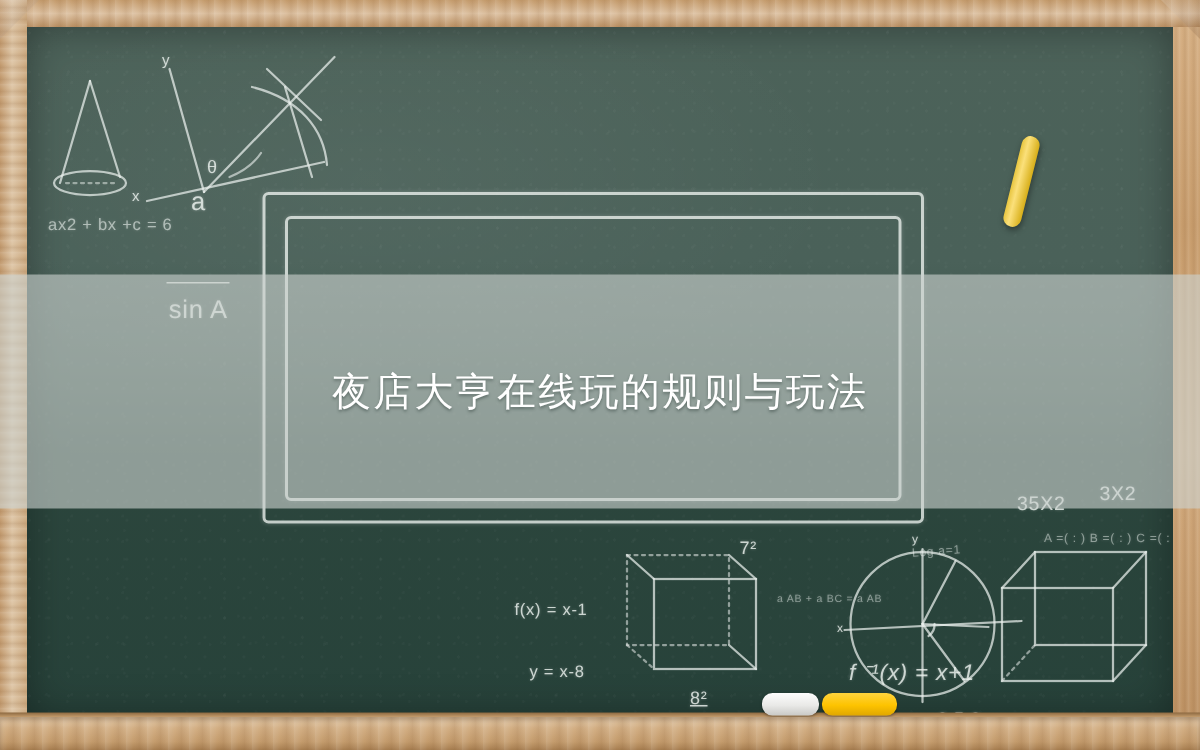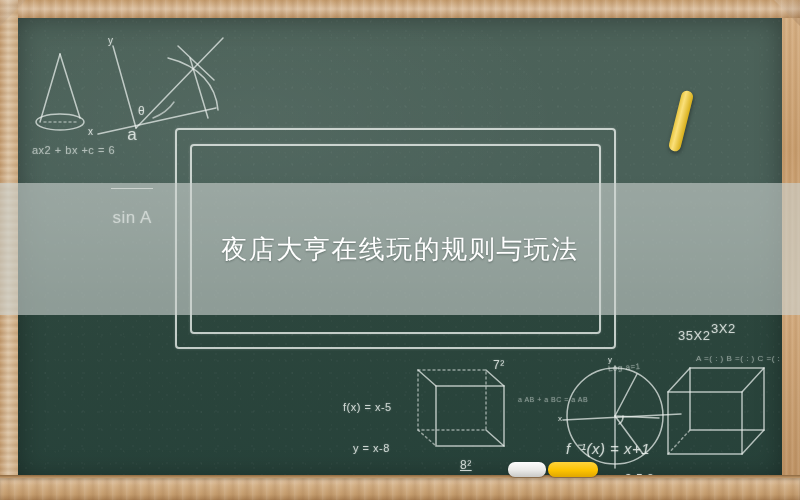--- a/index.html
+++ b/index.html
@@ -116,37 +116,37 @@
     letter-spacing: .5px;
     text-shadow: 0 0 2px rgba(255,255,255,0.30);
     white-space: pre;
     line-height: 1.25;
   }
   .frac { display: inline-block; text-align: center; vertical-align: middle; }
   .frac .num { display: block; }
   .frac .den {
     display: block;
     border-top: 1.3px solid rgba(236,241,238,0.80);
-    padding-top: 18px;
+    padding-top: 7px;
   }
 
   
   .deco-rect {
     position: absolute;
     border: 2px solid rgba(238,243,240,0.78);
     border-radius: 4px;
     box-shadow: 0 0 3px rgba(255,255,255,0.18);
   }
   .deco-rect.outer { left: 175px; top: 128px; width: 437px; height: 217px; }
   .deco-rect.inner { left: 190px; top: 144px; width: 407px; height: 186px; }
 
   
   .caption-band {
     position: absolute;
-    left: 0; right: 0; top: 183px; height: 132px;
+    left: 0; right: 0; top: 183px; height: 156px;
     background: rgba(203,210,206,0.62);
     display: flex;
     align-items: center;
     justify-content: center;
   }
   .caption-title {
     color: #ffffff;
     font-size: 26px;
     font-weight: 400;
     letter-spacing: 1.5px;
@@ -245,21 +245,21 @@
         <span class="num">a</span>
         <span class="den">sin A</span>
       </span>
     </div>
     <div class="chalk-text" style="left:14px; top:126px; font-size:11px; opacity:.75;">ax2 + bx +c = 6</div>
     <div class="chalk-text" style="left:90px; top:17px; font-size:10px;">y</div>
     <div class="chalk-text" style="left:70px; top:108px; font-size:10px;">x</div>
     <div class="chalk-text" style="left:120px; top:86px; font-size:12px;">θ</div>
 
     <div class="chalk-text" style="left:325px; top:355px; font-size:11px;">
-      <div>f(x) = x-5</div>
+      <div>f(x) = x-1</div>
       <div style="padding-left:10px;">y = x-8</div>
       
     </div>
     <div class="chalk-text" style="left:475px; top:340px; font-size:12px;">7²</div>
     <div class="chalk-text" style="left:500px; top:378px; font-size:7px; opacity:.6;">a AB + a BC = a AB</div>
     <div class="chalk-text" style="left:392px; top:427px; font-size:11px;">
       <span class="frac">
         
         
       </span>
@@ -274,21 +274,21 @@
 
     <div class="chalk-text" style="left:548px; top:422px; font-size:15px;font-style:italic;">f ⁻¹(x) = x+1</div>
     <div class="chalk-text" style="left:540px; top:455px; font-size:8px; opacity:.65;">alog (bc)</div>
     <div class="chalk-text" style="left:607px; top:424px; font-size:12px; text-align:center;">
       <div>3 5 8</div>
       
       
     </div>
 
     <div class="chalk-text" style="left:660px; top:310px; font-size:13px;text-align:center;">35X2</div>
-    <div class="chalk-text" style="left:693px; top:303px; font-size:13px;">3X2</div>
+    <div class="chalk-text" style="left:715px; top:303px; font-size:13px;">3X2</div>
     <div class="chalk-text" style="left:590px; top:345px; font-size:8px; opacity:.6; transform:rotate(-4deg);">Log a=1</div>
     <div class="chalk-text" style="left:678px; top:336px; font-size:8px; opacity:.62;">A =( : ) B =( : ) C =( : )</div>
     <div class="chalk-text" style="left:590px; top:337px; font-size:8px;">y</div>
     <div class="chalk-text" style="left:540px; top:396px; font-size:8px;">x</div>
 
     <div class="chalk-stick yellow-float" style="left:657px; top:72px;"></div>
   </div>
 
   <div class="deco-rect outer"></div>
   <div class="deco-rect inner"></div>

